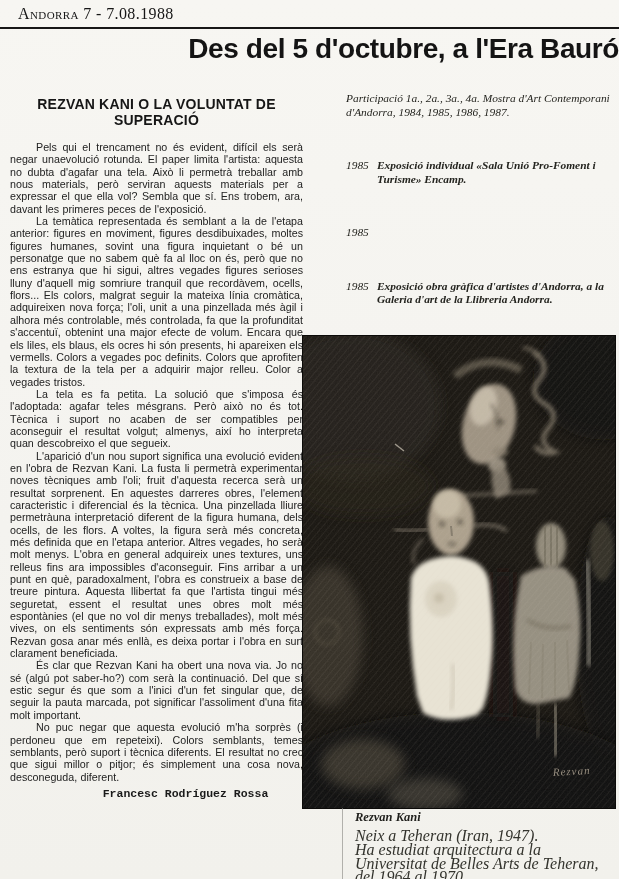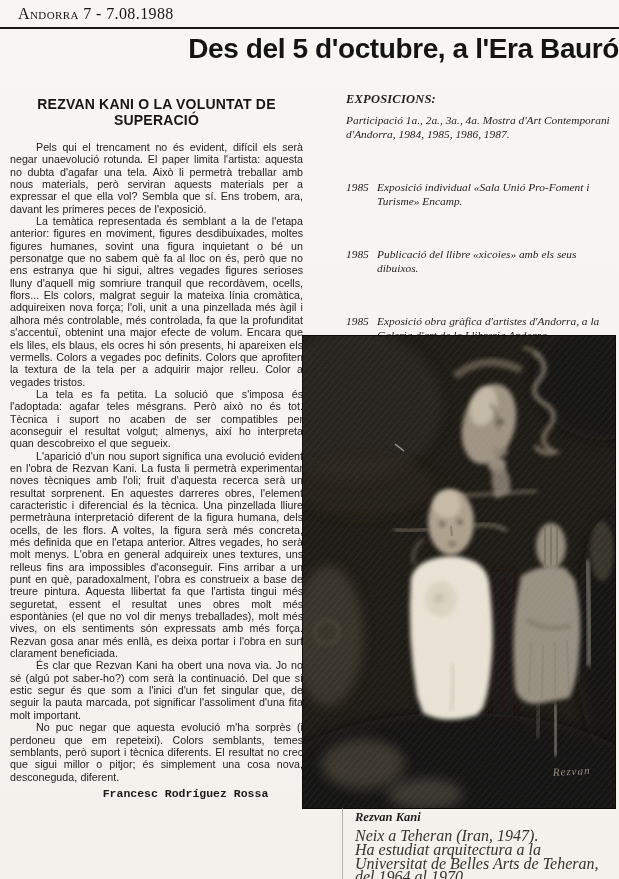--- a/index.html
+++ b/index.html
@@ -47,21 +47,21 @@
     font-style:italic;color:#24241f;
   }
   .expo-heading{
     font-weight:bold;font-size:12.5px;margin:0 0 7px 0;letter-spacing:.2px;
   }
   .expo-intro{
     margin:0 0 5px 0;font-size:11.4px;line-height:13.5px;
   }
   .expo-item{display:flex;font-size:11.4px;line-height:13.5px;margin-top:40px;}
   .expo-year{flex:0 0 31px;}
-  .expo-text{flex:1;}
+  .expo-text{flex:1;font-weight:bold;}
   .painting{
     position:absolute;left:303px;top:336px;width:312px;height:472px;
     background:#17140f;outline:1px solid #0c0b09;
   }
   .caption-name{
     position:absolute;left:355px;top:810px;
     font-family:"Liberation Serif","DejaVu Serif",serif;
     font-style:italic;font-weight:bold;font-size:12.5px;color:#1f1f1c;text-align:center;
   }
   .caption-bio{
@@ -92,30 +92,28 @@
         <p class="body-p">La temàtica representada és semblant a la de l'etapa anterior: figures en moviment, figures desdibuixades, moltes figures humanes, sovint una figura inquietant o bé un personatge que no sabem què fa al lloc on és, però que no ens estranya que hi sigui, altres vegades figures serioses lluny d'aquell mig somriure tranquil que recordàvem, ocells, flors... Els colors, malgrat seguir la mateixa línia cromàtica, adquireixen nova força; l'oli, unit a una pinzellada més àgil i alhora més controlable, més controlada, fa que la profunditat s'accentuï, obtenint una major efecte de volum. Encara que els liles, els blaus, els ocres hi són presents, hi apareixen els vermells. Colors a vegades poc definits. Colors que aprofiten la textura de la tela per a adquirir major relleu. Color a vegades tristos.</p>
         <p class="body-p">La tela es fa petita. La solució que s'imposa és l'adoptada: agafar teles mésgrans. Però això no és tot. Tècnica i suport no acaben de ser compatibles per aconseguir el resultat volgut; almenys, així ho interpreta quan descobreixo el que segueix.</p>
         <p class="body-p">L'aparició d'un nou suport significa una evolució evident en l'obra de Rezvan Kani. La fusta li permetrà experimentar noves tècniques amb l'oli; fruit d'aquesta recerca serà un resultat sorprenent. En aquestes darreres obres, l'element caracteristic i diferencial és la tècnica. Una pinzellada lliure permetràuna interpretació diferent de la figura humana, dels ocells, de les flors. A voltes, la figura serà més concreta, més definida que en l'etapa anterior. Altres vegades, ho serà molt menys. L'obra en general adquireix unes textures, uns relleus fins ara impossibles d'aconseguir. Fins arribar a un punt en què, paradoxalment, l'obra es construeix a base de treure pintura. Aquesta llibertat fa que l'artista tingui més seguretat, essent el resultat unes obres molt més espontànies (el que no vol dir menys treballades), molt més vives, on els sentiments són expressats amb més força. Rezvan gosa anar més enllà, es deixa portar i l'obra en surt clarament beneficiada.</p>
         <p class="body-p">És clar que Rezvan Kani ha obert una nova via. Jo no sé (algú pot saber-ho?) com serà la continuació. Del que sí estic segur és que som a l'inici d'un fet singular que, de seguir la pauta marcada, pot significar l'assoliment d'una fita molt important.</p>
         <p class="body-p">No puc negar que aquesta evolució m'ha sorprès (i perdoneu que em repeteixi). Colors semblants, temes semblants, però suport i tècnica diferents. El resultat no crec que sigui millor o pitjor; és simplement una cosa nova, desconeguda, diferent.</p>
       </div>
     <div class="byline">Francesc Rodríguez Rossa</div>
   </div>
 
   <div class="col-right">
-    <p class="expo-heading">EXPOSICIONS:</p>
     <p class="expo-intro">Participació 1a., 2a., 3a., 4a. Mostra d'Art Contemporani d'Andorra, 1984, 1985, 1986, 1987.</p>
     <div>
         <div class="expo-item">
         <span class="expo-year">1985</span>
         <span class="expo-text">Exposició individual «Sala Unió Pro-Foment i Turisme» Encamp.</span>
       </div>
         <div class="expo-item">
         <span class="expo-year">1985</span>
-        <span class="expo-text">Publicació del llibre «xicoies» amb els seus dibuixos.</span>
       </div>
         <div class="expo-item">
         <span class="expo-year">1985</span>
         <span class="expo-text">Exposició obra gràfica d'artistes d'Andorra, a la Galeria d'art de la Llibreria Andorra.</span>
       </div>
         <div class="expo-item">
         <span class="expo-year">1985</span>
         <span class="expo-text">Exposició individual de dibuix a la universitat de Frankfurt.</span>
       </div>
         <div class="expo-item">

